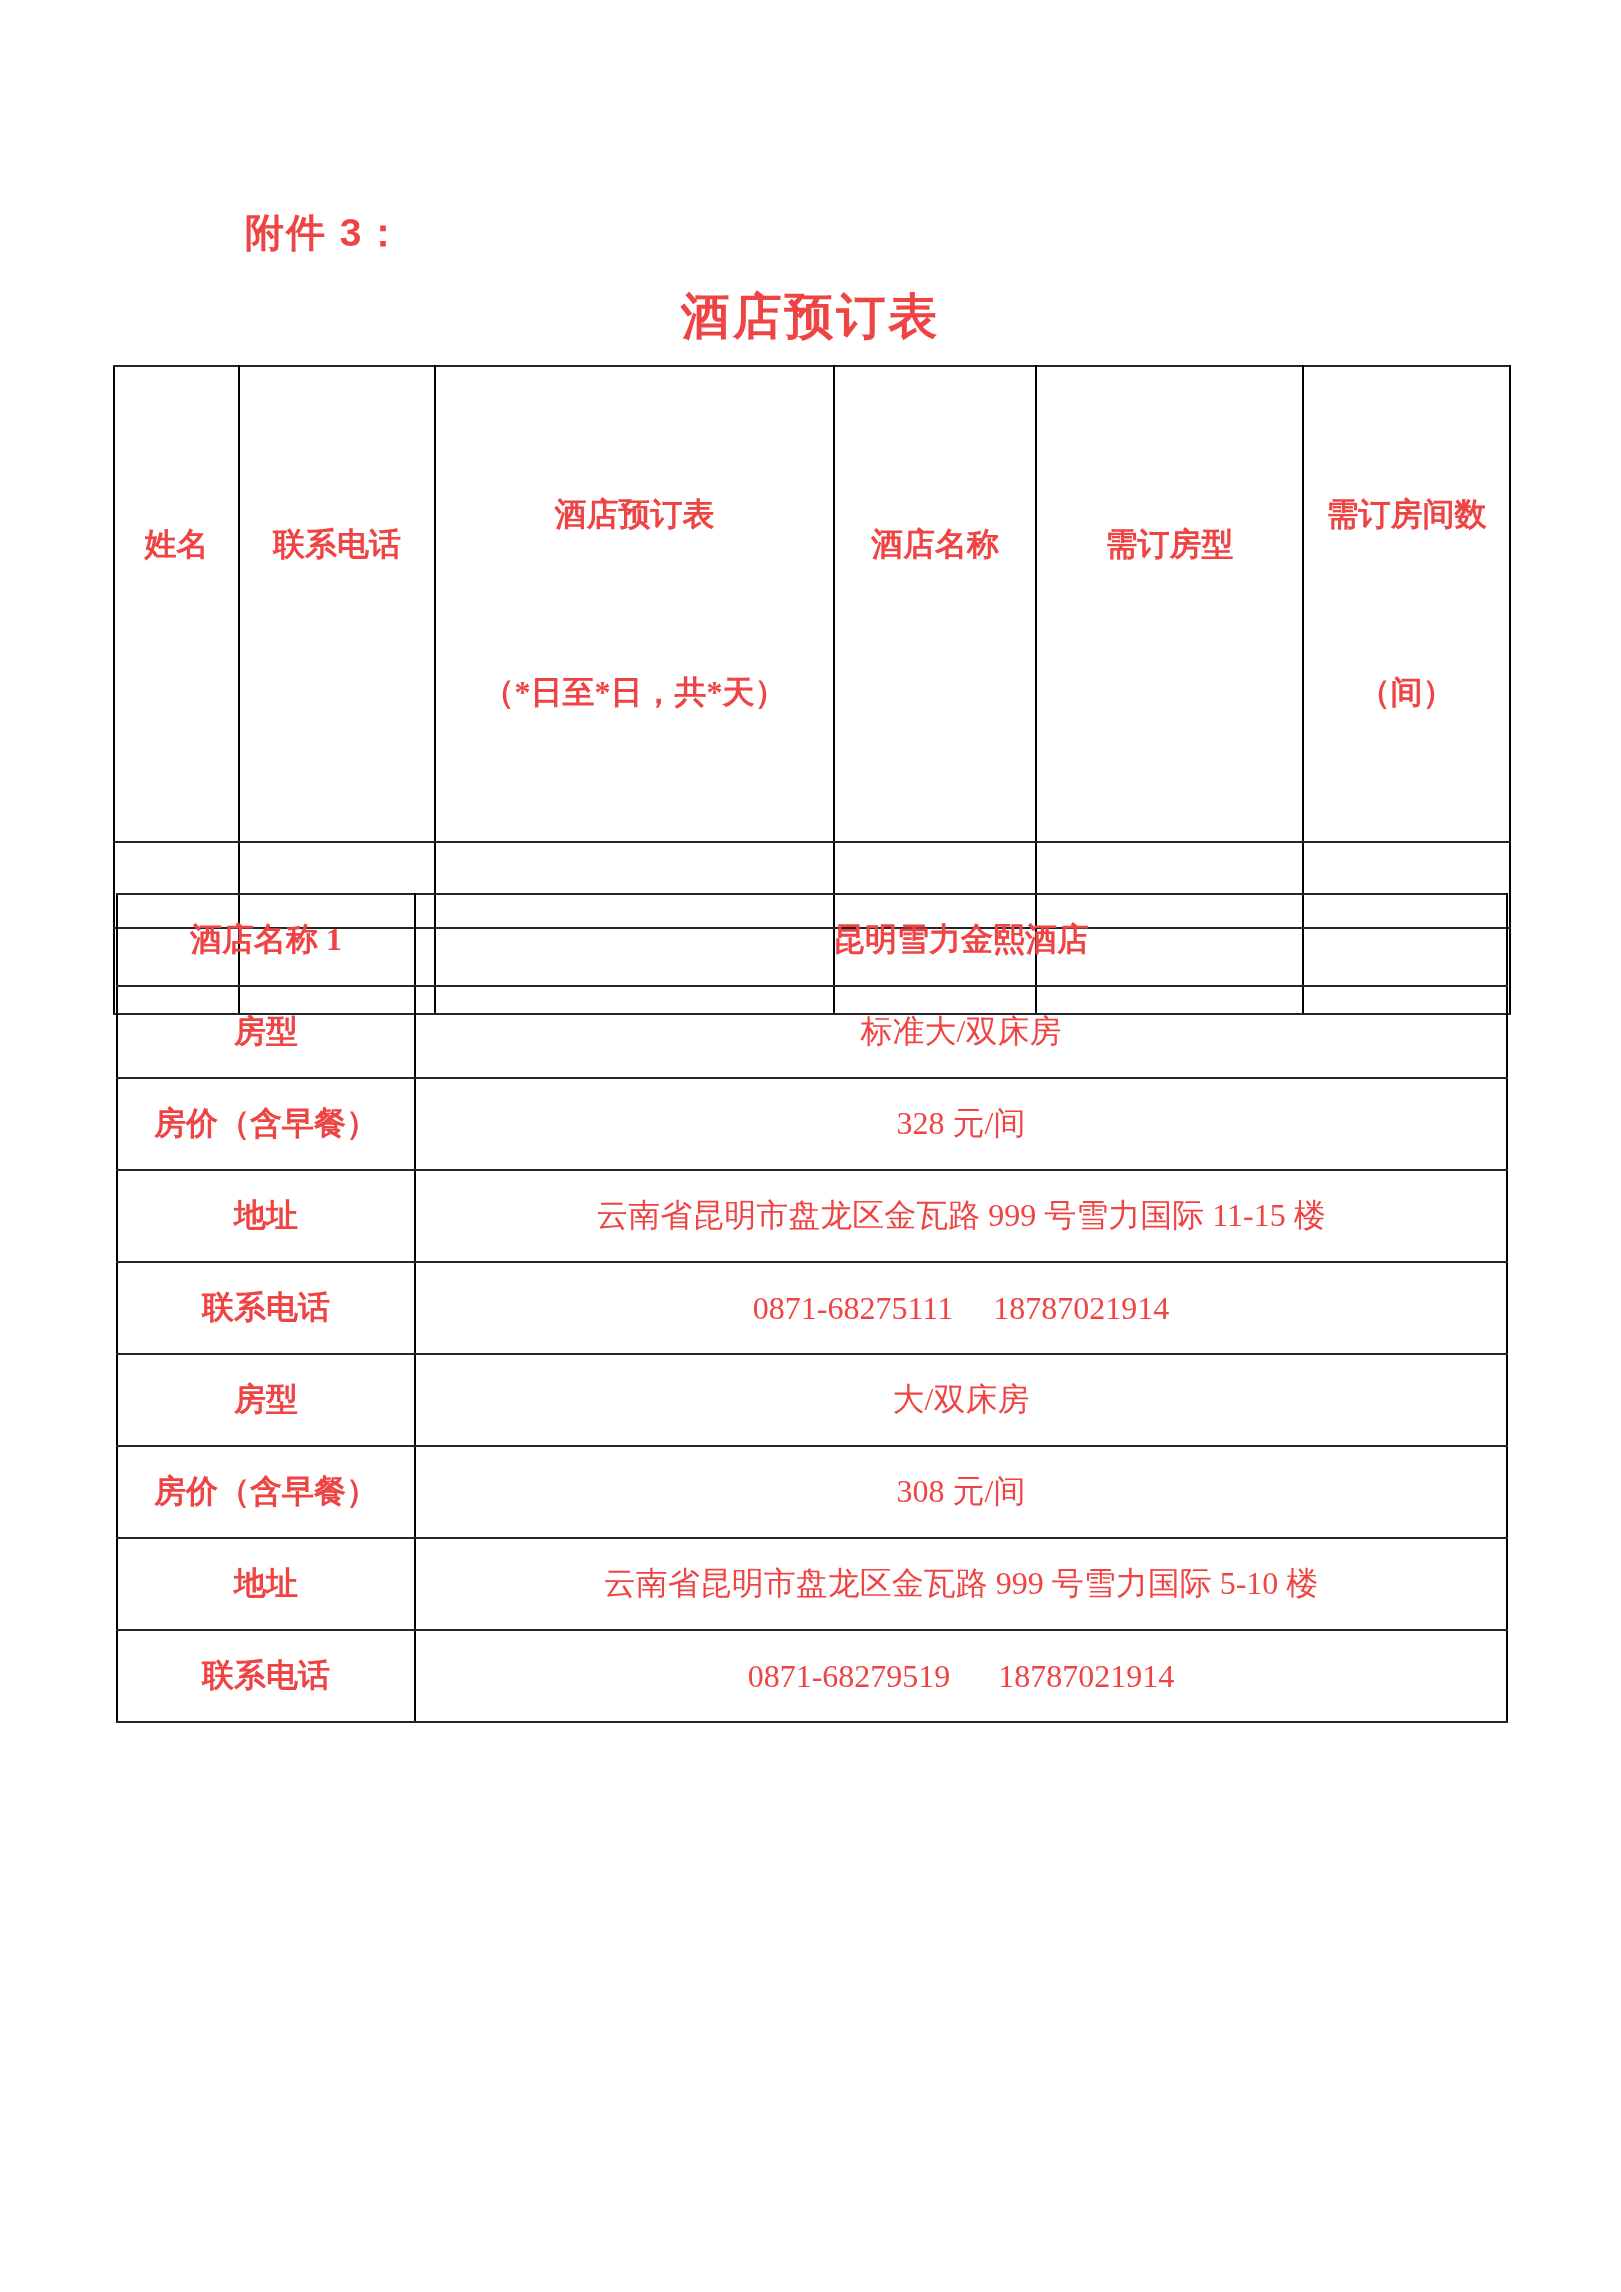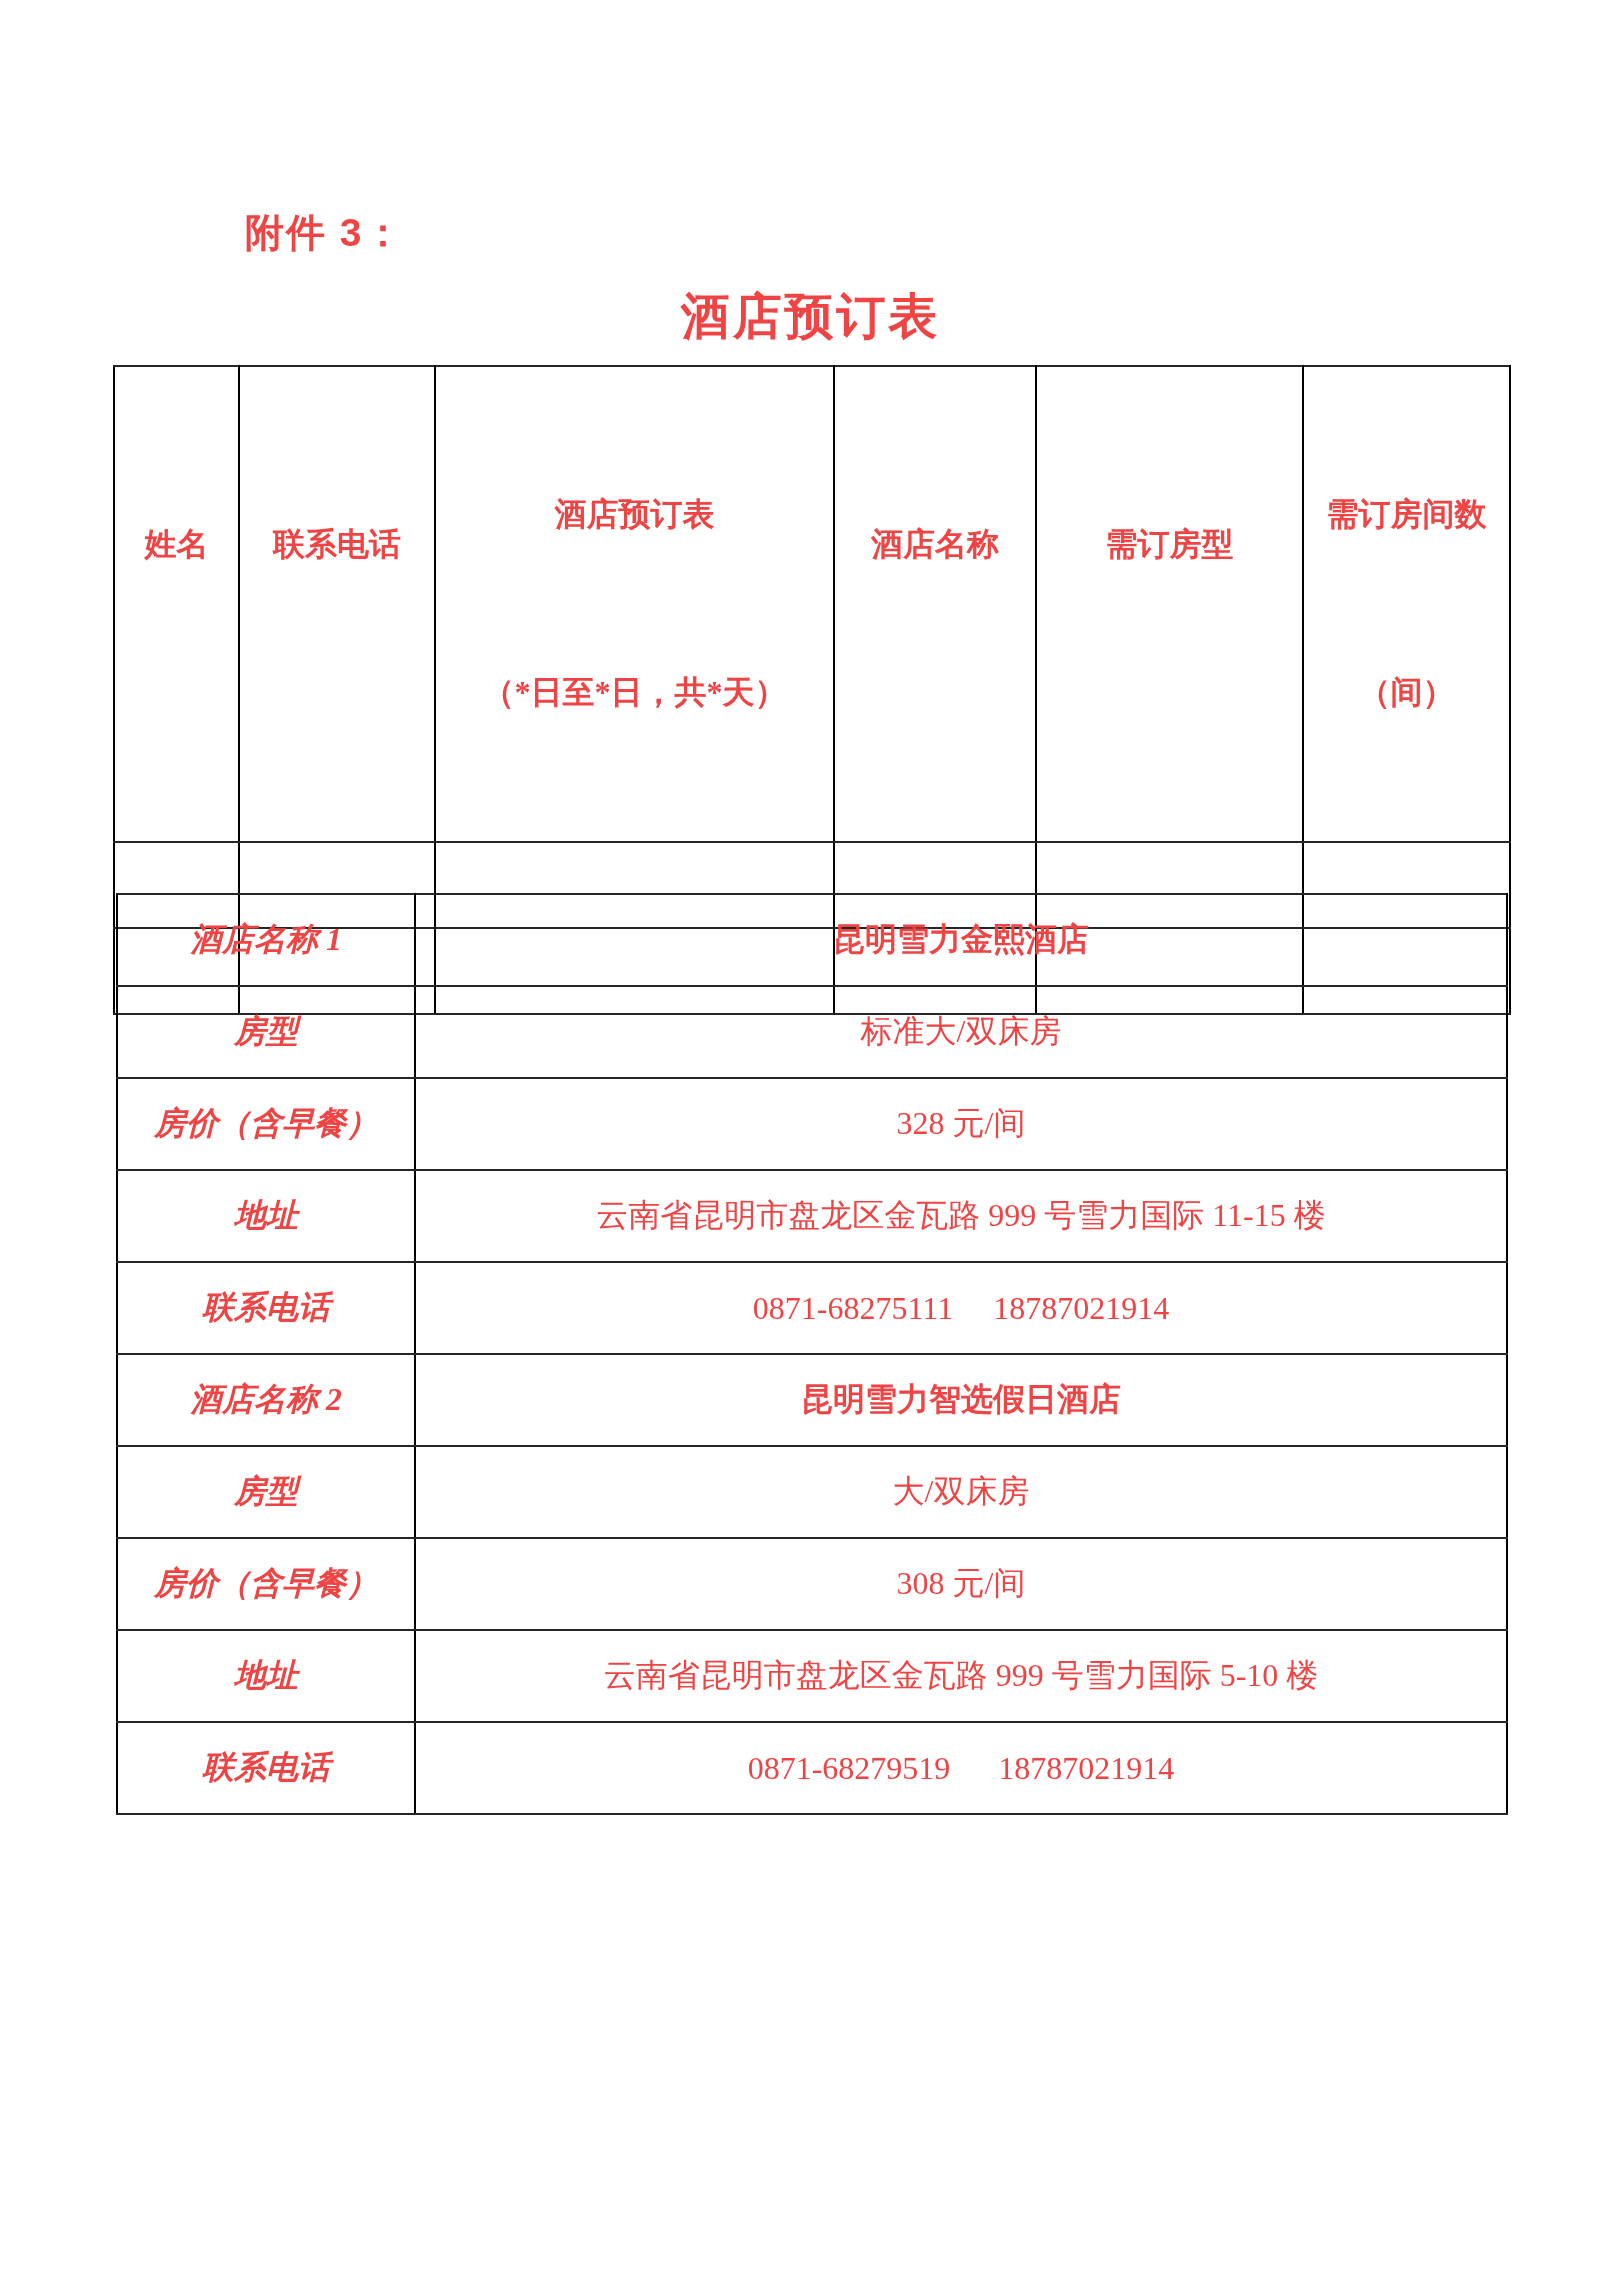--- a/index.html
+++ b/index.html
@@ -59,21 +59,21 @@
   .booking-table .hdr-row th { font-weight: bold; line-height: 1.85; }
   .booking-table .data-row { height: 86px; }
 
   .hotel-table {
     position: absolute;
     left: 116px;
     top: 893px;
     width: 1390px;
   }
   .hotel-table tr { height: 92px; }
-  .hotel-table .lbl { font-weight: bold; font-style: italic; }
+  .hotel-table .lbl { font-weight: bold; }
   .hotel-table tr.bold-value .val { font-weight: bold; }
 
   .page-footer {
     position: absolute;
     left: 0;
     top: 2127px;
     width: 100%;
     text-align: center;
     font-size: 23.5px;
     letter-spacing: 2.9px;
@@ -163,24 +163,20 @@
       <td class="val">328 元/间</td>
     </tr>
     <tr>
       <td class="lbl">地址</td>
       <td class="val">云南省昆明市盘龙区金瓦路 999 号雪力国际 11-15 楼</td>
     </tr>
     <tr>
       <td class="lbl">联系电话</td>
       <td class="val">0871-68275111     18787021914</td>
     </tr>
-    <tr class="bold-value">
-      <td class="lbl">酒店名称 2</td>
-      <td class="val">昆明雪力智选假日酒店</td>
-    </tr>
     <tr>
       <td class="lbl">房型</td>
       <td class="val">大/双床房</td>
     </tr>
     <tr>
       <td class="lbl">房价（含早餐）</td>
       <td class="val">308 元/间</td>
     </tr>
     <tr>
       <td class="lbl">地址</td>

